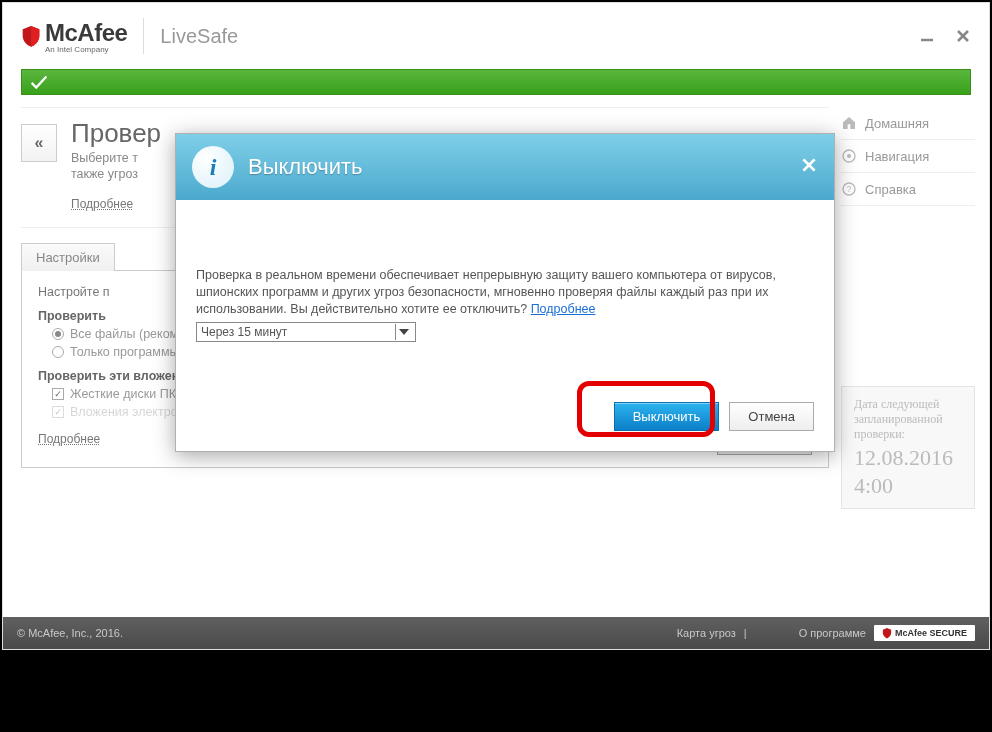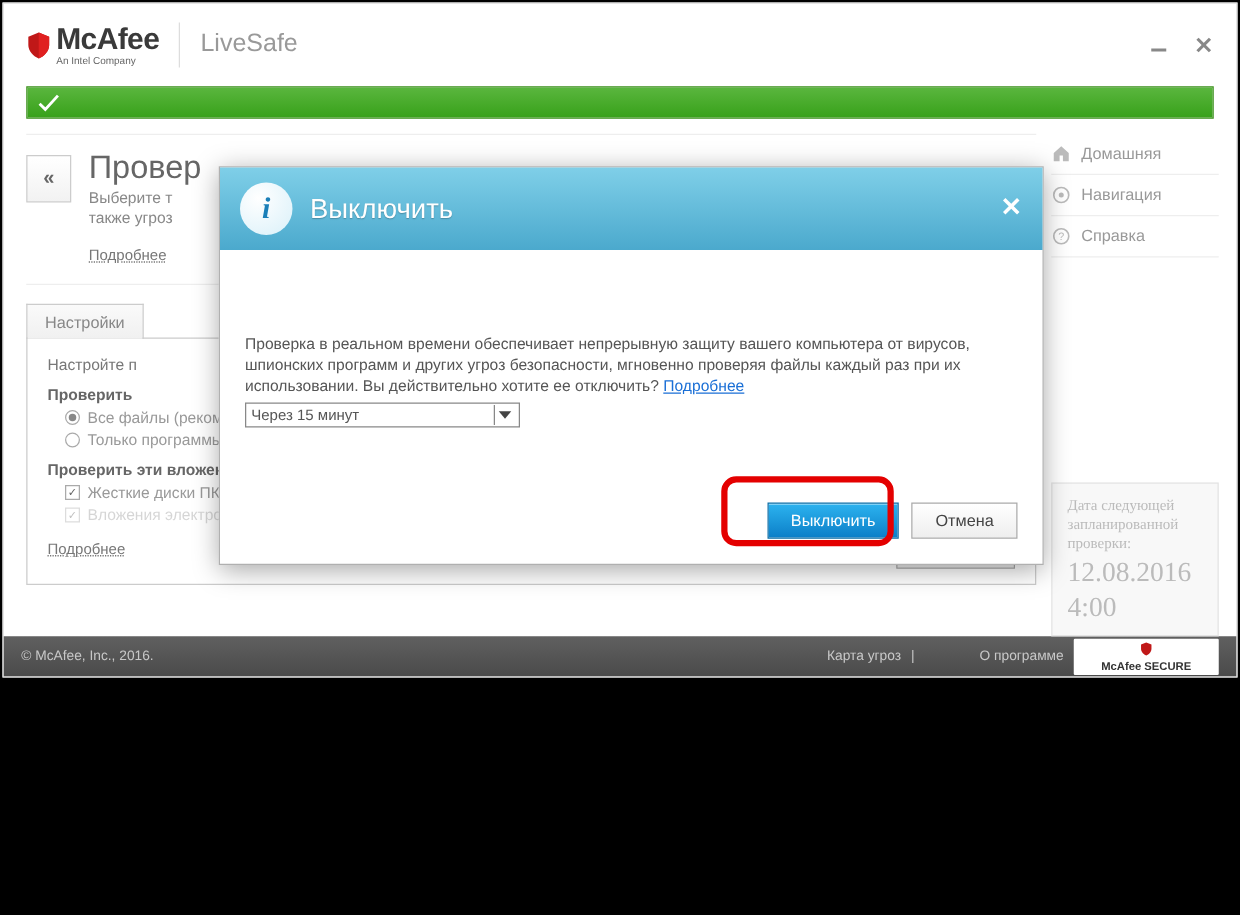--- a/index.html
+++ b/index.html
@@ -1,20 +1,20 @@
 <!DOCTYPE html>
 <html><head>
 <meta charset="utf-8">
 <style>
   * { box-sizing: border-box; margin: 0; padding: 0; }
   html, body { width: 992px; height: 732px; overflow: hidden; }
   body { font-family: Arial, sans-serif; background: #000; position: relative; color: #333; }
 
   .window {
-    position: absolute; left: 2px; top: 2px; width: 988px; height: 540px;
+    position: absolute; left: 2px; top: 2px; width: 988px; height: 648px;
     background: #fff; border: 1px solid #ddd;
     display: flex; flex-direction: column;
   }
 
   
   .titlebar { height: 66px; display: flex; align-items: center; padding: 0 18px; }
   .logo { display: flex; align-items: center; }
   .logo-shield { width: 20px; height: 24px; margin-right: 4px;}
   .brand-text { font-weight: 900; font-size: 24px; color: #3a3a3a; letter-spacing: -0.5px; }
   .brand-sub { font-size: 8px; color: #666; display: block; margin-top: -2px;}
@@ -55,21 +55,21 @@
   .side-item { display:flex; align-items:center; gap:8px; color:#999; font-size:13px; padding:8px 0; border-bottom:1px solid #eee; cursor:pointer;text-align:right;}
   .side-item svg { width:16px; height:16px; fill:#bbb;}
   .next-card { margin-top:180px; border:1px solid #e4e4e4; background:#f8f8f8; padding:10px 12px; color:#bbb;font-family:Liberation Serif, serif;}
   .next-label { font-size:12px;}
   .next-date { font-size:22px; font-weight:300; margin-top:4px; line-height:1.1;}
 
   
   .footer { height:32px; background:linear-gradient(#606060,#4a4a4a); display:flex; align-items:center; padding:0 14px; font-size:11px; color:#c8c8c8;}
   .footer .right { margin-left:auto; display:flex; align-items:center; gap:8px;}
   .footer a { color:#c8c8c8; cursor:pointer;padding-left:44px;}
-  .secure-badge { background:#fff; color:#333; padding:2px 22px; font-size:9px; font-weight:bold; display:flex; align-items:center; gap:3px; border-radius:1px;flex-direction:column;}
+  .secure-badge { background:#fff; color:#333; padding:2px 8px; font-size:9px; font-weight:bold; display:flex; align-items:center; gap:3px; border-radius:1px;}
 
   
   .modal { position:absolute; left:172px; top:130px; width:660px; background:#fff; border:1px solid #b0b0b0; box-shadow:0 4px 20px rgba(0,0,0,0.35);}
   .modal-header { height:66px; background:linear-gradient(#7fcfe8,#4ba9cd); display:flex; align-items:center; padding:0 16px; color:#fff;}
   .info-badge { width:42px; height:42px; border-radius:50%; background:radial-gradient(circle at 35% 30%,#fff,#d9f0f9); display:flex; align-items:center; justify-content:center; margin-right:14px;}
   .info-badge span { color:#1a7fb8; font-family:Georgia,serif; font-style:italic; font-weight:bold; font-size:24px;}
   .modal-title { font-size:22px; font-weight:300; text-shadow:0 1px 1px rgba(0,0,0,0.25);}
   .modal-close { margin-left:auto; color:#fff; cursor:pointer;}
   .modal-close svg{width:18px;height:18px; stroke:#fff; stroke-width:2.5; fill:none;}
   .modal-body { padding:22px 20px 20px 20px; font-size:12.5px; color:#555;}

